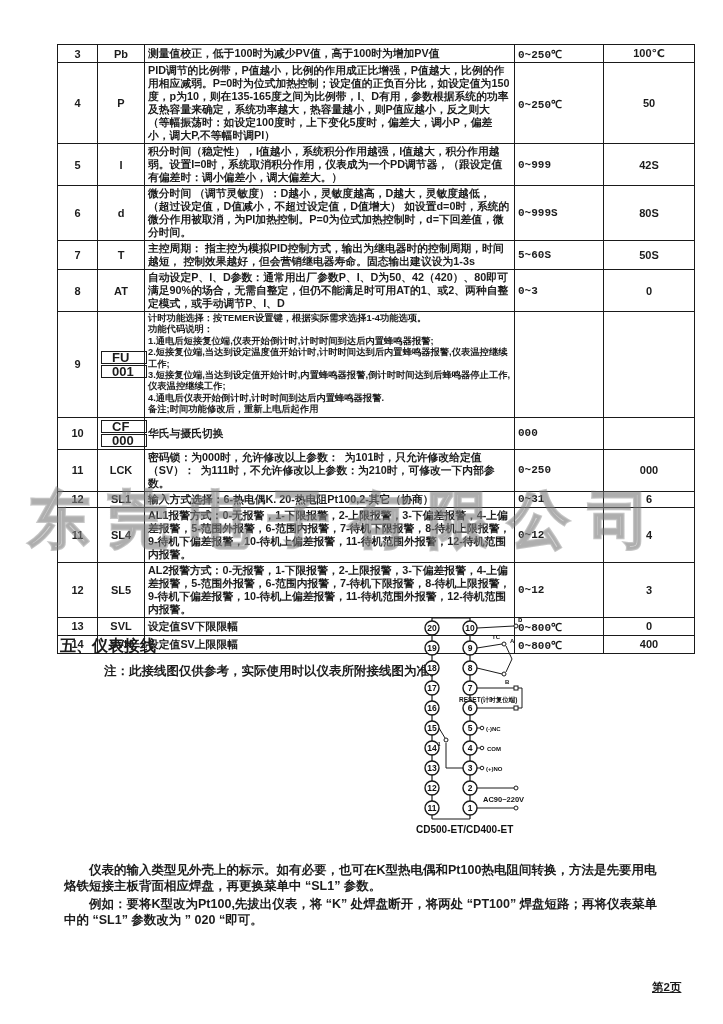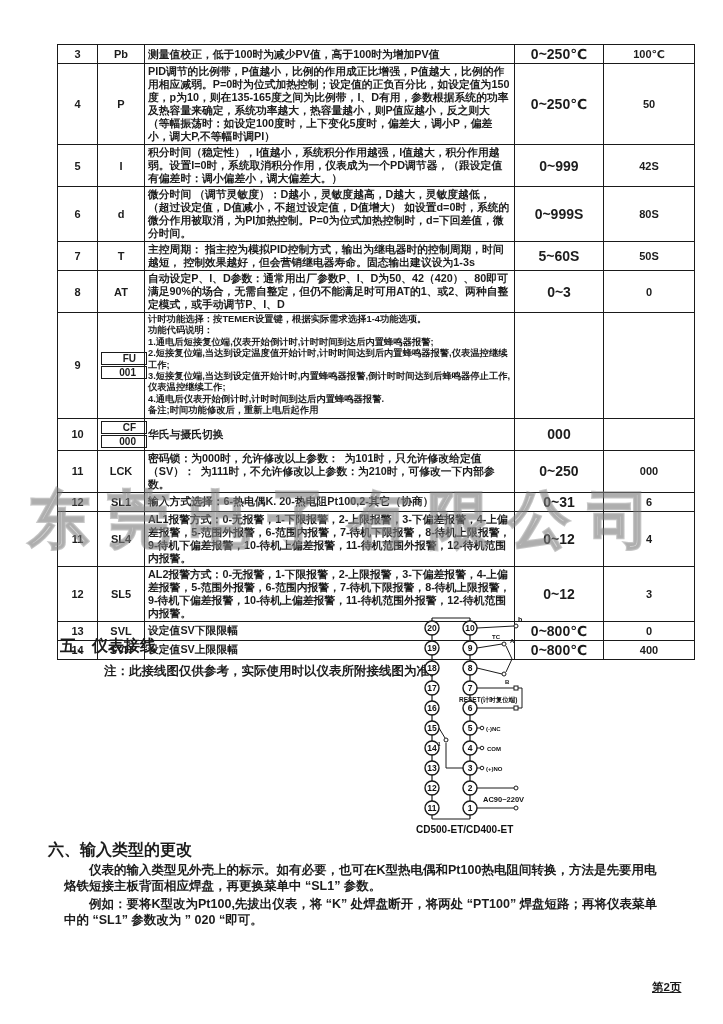--- a/index.html
+++ b/index.html
@@ -18,27 +18,27 @@
     font-weight:bold;
   }
   .doc-table td{
     border:1.5px solid #1a1a1a;
     vertical-align:middle;
     padding:1px 3px;
   }
   .c-no{width:33px;text-align:center;font-size:11px;}
   .c-code{width:40px;text-align:center;font-size:11px;margin-top:31px;}
   .c-desc{width:363px;font-size:10.8px;line-height:13px;text-align:left;white-space:pre-wrap;}
-  .c-range{width:82px;text-align:center;font-size:14px;}
+  .c-range{width:82px;text-align:left;font-size:11px;font-family:Liberation Mono, monospace;}
   .c-def{width:84px;text-align:center;font-size:11px;}
   tr.small .c-desc{font-size:9.3px;line-height:11.4px;}
   .codebox{
     display:block;border:1px solid #1a1a1a;
-    font-size:10px;line-height:11px;
-    width:24px;margin:1px auto;text-align:right;padding:0 10px;
+    font-size:13px;line-height:11px;
+    width:24px;margin:1px auto;text-align:left;padding:0 10px;
   }
   
   .watermark{
     position:absolute;left:28px;top:478px;width:690px;
     font-size:62px;font-weight:bold;letter-spacing:18px;
     color:rgba(255,255,255,0.02);
     -webkit-text-stroke:2px rgba(120,120,120,0.40);
     text-shadow:0 0 1px rgba(130,130,130,0.35);
     white-space:nowrap;pointer-events:none;
   }
@@ -278,21 +278,20 @@
           <circle cx="64" cy="176" r="7" class="dterm"></circle>
           <text x="64" y="179" class="dtermtxt">2</text>
           <circle cx="64" cy="196" r="7" class="dterm"></circle>
           <text x="64" y="199" class="dtermtxt">1</text>
         </g>
 
       <text class="dlabel" x="10" y="221" font-size="10">CD500-ET/CD400-ET</text>
     </svg>
   </div>
 
-  <div class="sec6-title">六、输入类型的更改</div>
   <div class="sec6-body">
     <p>仪表的输入类型见外壳上的标示。如有必要，也可在K型热电偶和Pt100热电阻间转换，方法是先要用电烙铁短接主板背面相应焊盘，再更换菜单中 “SL1” 参数。</p>
     <p>例如：要将K型改为Pt100,先拔出仪表，将 “K” 处焊盘断开，将两处 “PT100” 焊盘短路；再将仪表菜单中的 “SL1” 参数改为 ” 020 “即可。</p>
   </div>
 
   <div class="page-num">第2页</div>
 
 </div>
 
 </body></html>

